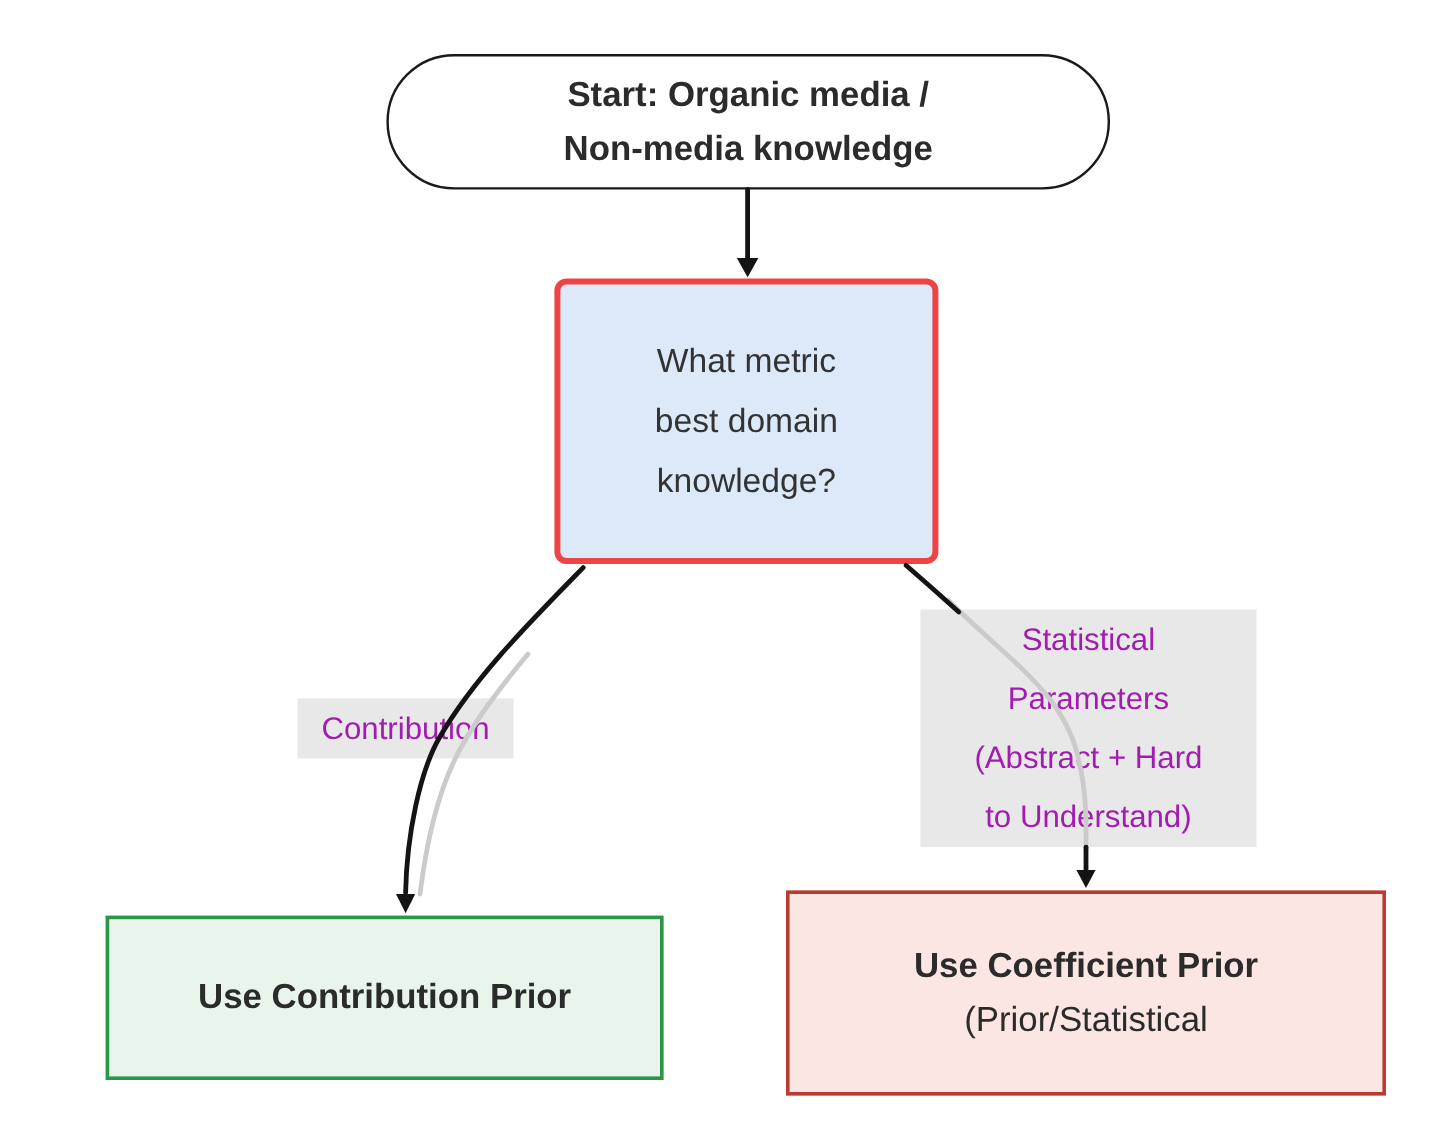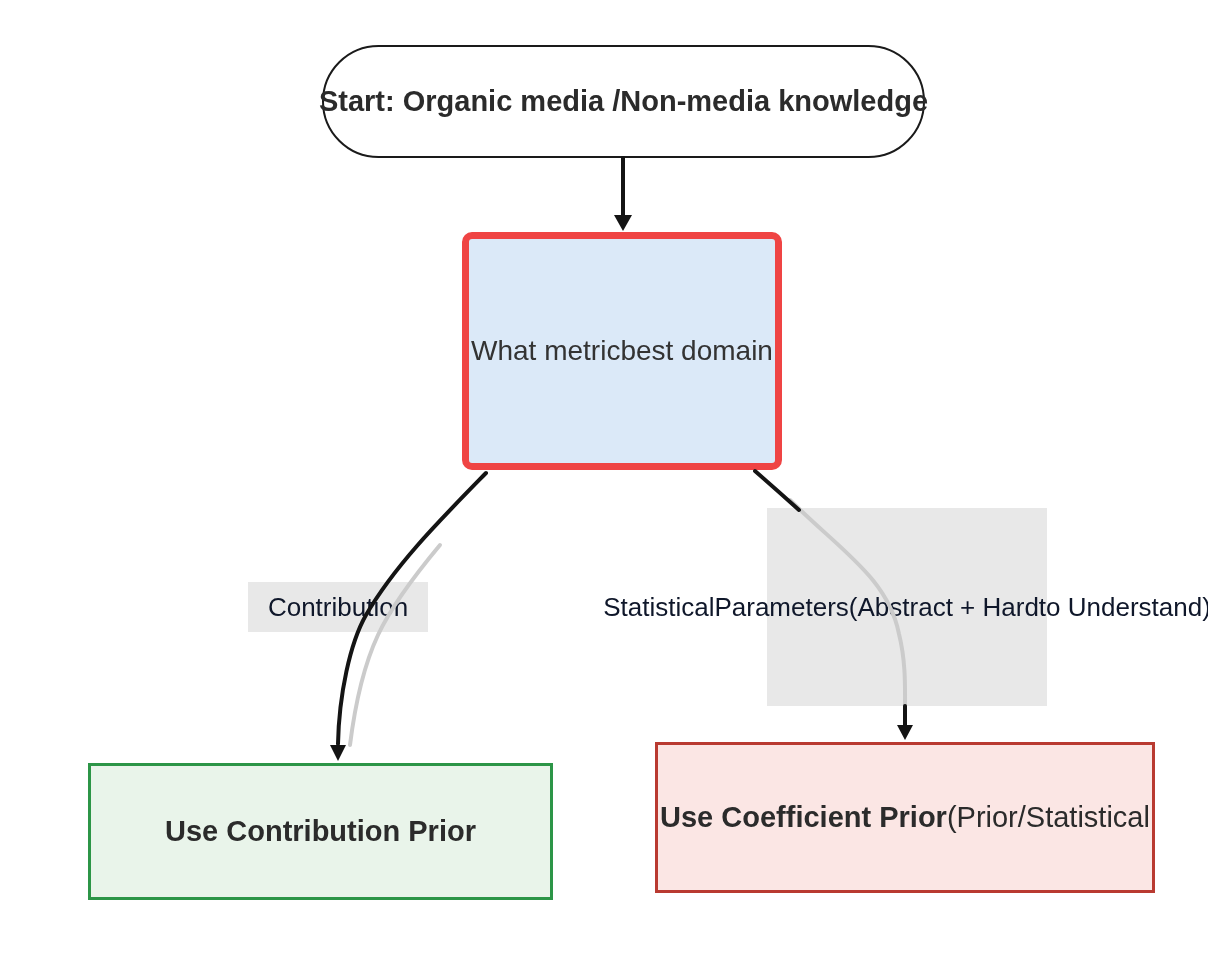--- a/index.html
+++ b/index.html
@@ -12,21 +12,21 @@
     width: 1208px;
     height: 953px;
     background: #ffffff;
     font-family: "Liberation Sans", sans-serif;
     overflow: hidden;
   }
   .node, .edge-label {
     position: absolute;
     box-sizing: border-box;
     display: flex;
-    flex-direction: row;
+    flex-direction: column;
     justify-content: center;
     align-items: center;
     text-align: center;
     color: #303030;
   }
   .line { display: block; white-space: nowrap; }
 
   
   .node-start {
     left: 322px; top: 45px; width: 603px; height: 113px;
@@ -36,33 +36,33 @@
     font-size: 29px;
     font-weight: bold;
     line-height: 45px;
     color: #2b2b2b;
     z-index: 2;
   }
 
   
   .node-question {
     left: 462px; top: 232px; width: 320px; height: 238px;
-    border: 7px solid #ef4444;
+    border: 5px solid #ef4444;
     border-radius: 10px;
     background: #dbe9f8;
     font-size: 28px;
     line-height: 50px;
     color: #333333;
     z-index: 2;
   }
 
   
   .edge-label {
     background: #e8e8e8;
-    color: #0f172a;
+    color: #a21caf;
     font-size: 26px;
     z-index: 1;
   }
   .edge-label-left {
     left: 248px; top: 582px; width: 180px; height: 50px;
     line-height: 50px;
   }
   .edge-label-right {
     left: 767px; top: 508px; width: 280px; height: 198px;
     line-height: 49px;
@@ -75,21 +75,21 @@
     color: #2b2b2b;
     z-index: 2;
   }
   .node-outcome .title { font-weight: bold; }
   .node-contribution {
     left: 88px; top: 763px; width: 465px; height: 137px;
     border: 3px solid #2c9547;
     background: #e9f4ea;
   }
   .node-coefficient {
-    left: 655px; top: 742px; width: 500px; height: 151px;
+    left: 655px; top: 742px; width: 500px; height: 171px;
     border: 3px solid #b93a31;
     background: #fbe6e4;
   }
 
   
   svg.edges {
     position: absolute;
     left: 0; top: 0;
     width: 1208px; height: 953px;
     z-index: 3;
@@ -105,20 +105,21 @@
 <div class="canvas">
 
   <div class="node node-start">
     <span class="line">Start: Organic media /</span>
     <span class="line">Non-media knowledge</span>
   </div>
 
   <div class="node node-question">
     <span class="line">What metric</span>
     <span class="line">best domain</span>
+    <span class="line">knowledge?</span>
   </div>
 
   <div class="edge-label edge-label-left">
     <span class="line">Contribution</span>
   </div>
 
   <div class="edge-label edge-label-right">
     <span class="line">Statistical</span>
     <span class="line">Parameters</span>
     <span class="line">(Abstract + Hard</span>

